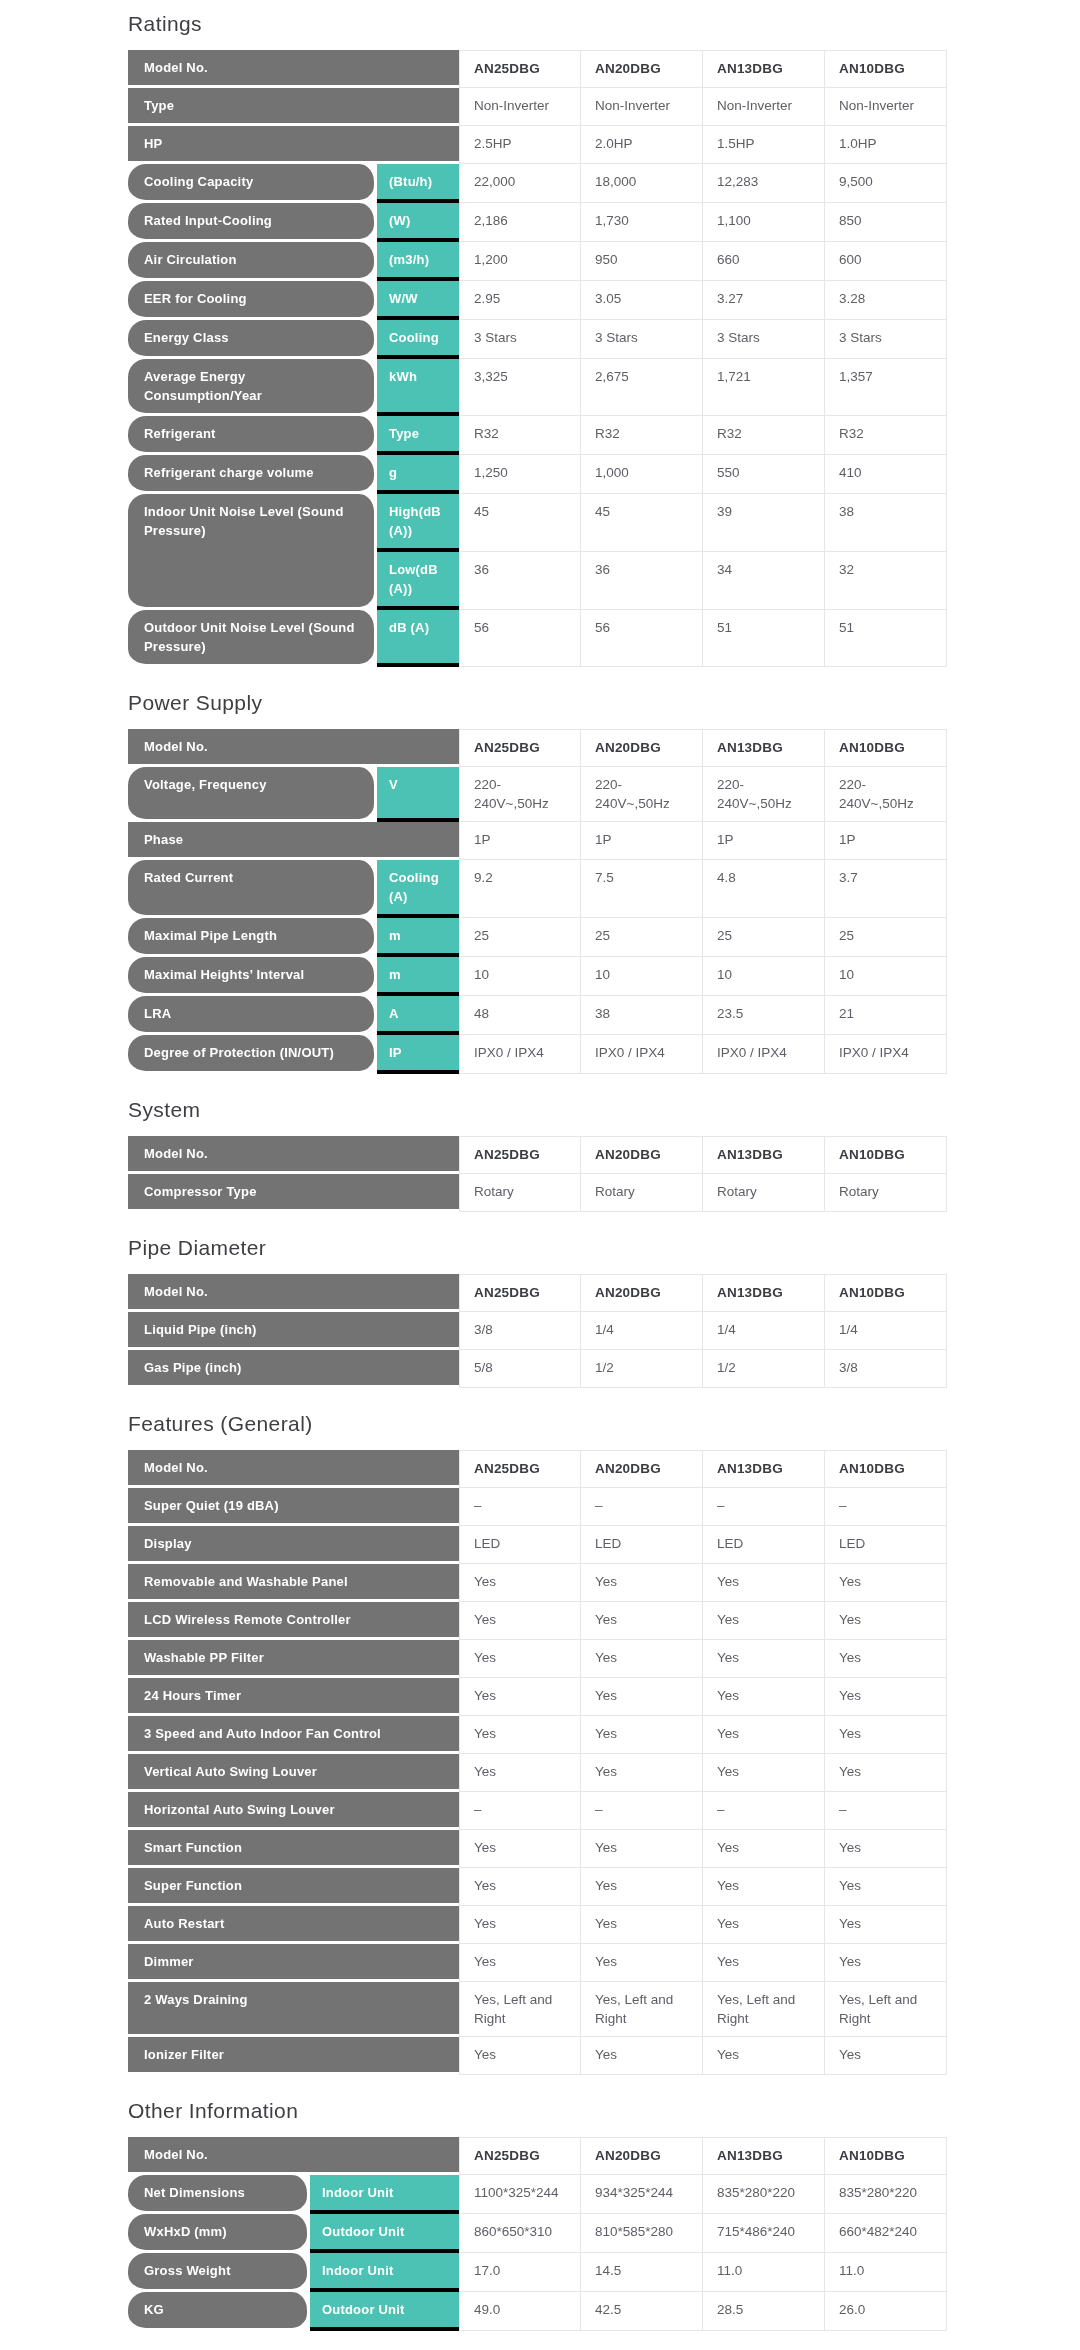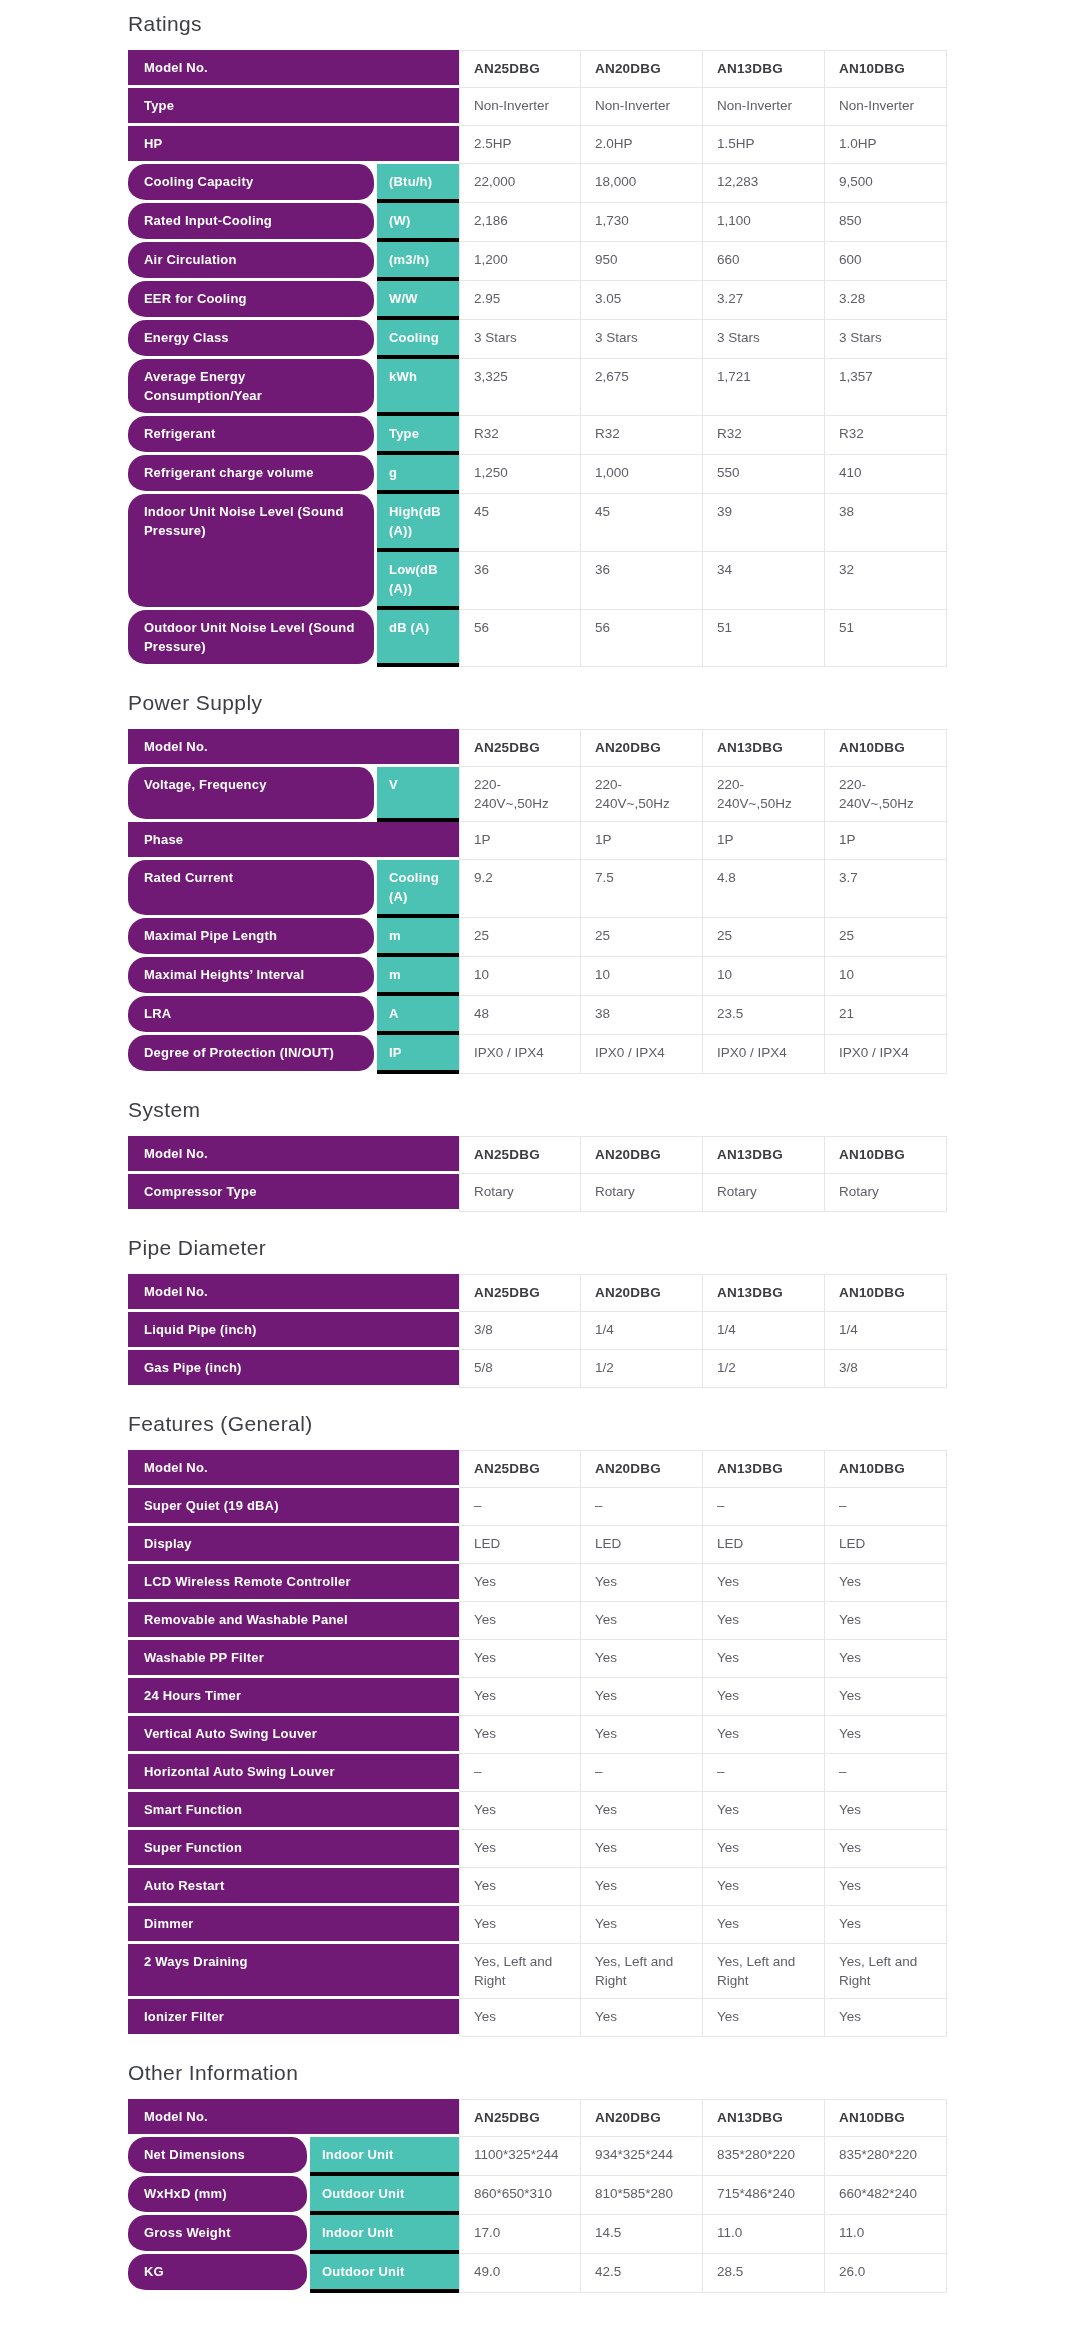--- a/index.html
+++ b/index.html
@@ -29,21 +29,21 @@
     table-layout: fixed;
     width: 819px;
   }
   th, td {
     vertical-align: top;
     text-align: left;
     box-sizing: border-box;
     word-wrap: break-word;
   }
   th.tl {
-    background: #701a75;
+    background: #737373;
     color: #ffffff;
     font-weight: 700;
     font-size: 13px;
     line-height: 19px;
     letter-spacing: 0.2px;
     padding: 8px 10px 8px 16px;
     border-bottom: 3px solid #ffffff;
   }
   th.tl.with-unit { border-right: 3px solid #ffffff; border-radius: 18px; }
   th.tu {
@@ -360,42 +360,49 @@
           <td class="dv">–</td>
         </tr>
         <tr>
           <th class="tl" colspan="2">Display</th>
           <td class="dv first">LED</td>
           <td class="dv">LED</td>
           <td class="dv">LED</td>
           <td class="dv">LED</td>
         </tr>
         <tr>
+          <th class="tl" colspan="2">Removable and Washable Panel</th>
+          <td class="dv first">Yes</td>
+          <td class="dv">Yes</td>
+          <td class="dv">Yes</td>
+          <td class="dv">Yes</td>
+        </tr>
+        <tr>
           <th class="tl" colspan="2">LCD Wireless Remote Controller</th>
           <td class="dv first">Yes</td>
           <td class="dv">Yes</td>
           <td class="dv">Yes</td>
           <td class="dv">Yes</td>
         </tr>
         <tr>
-          <th class="tl" colspan="2">Removable and Washable Panel</th>
-          <td class="dv first">Yes</td>
-          <td class="dv">Yes</td>
-          <td class="dv">Yes</td>
-          <td class="dv">Yes</td>
-        </tr>
-        <tr>
           <th class="tl" colspan="2">Washable PP Filter</th>
           <td class="dv first">Yes</td>
           <td class="dv">Yes</td>
           <td class="dv">Yes</td>
           <td class="dv">Yes</td>
         </tr>
         <tr>
           <th class="tl" colspan="2">24 Hours Timer</th>
+          <td class="dv first">Yes</td>
+          <td class="dv">Yes</td>
+          <td class="dv">Yes</td>
+          <td class="dv">Yes</td>
+        </tr>
+        <tr>
+          <th class="tl" colspan="2">3 Speed and Auto Indoor Fan Control</th>
           <td class="dv first">Yes</td>
           <td class="dv">Yes</td>
           <td class="dv">Yes</td>
           <td class="dv">Yes</td>
         </tr>
         <tr>
           <th class="tl" colspan="2">Vertical Auto Swing Louver</th>
           <td class="dv first">Yes</td>
           <td class="dv">Yes</td>
           <td class="dv">Yes</td>

